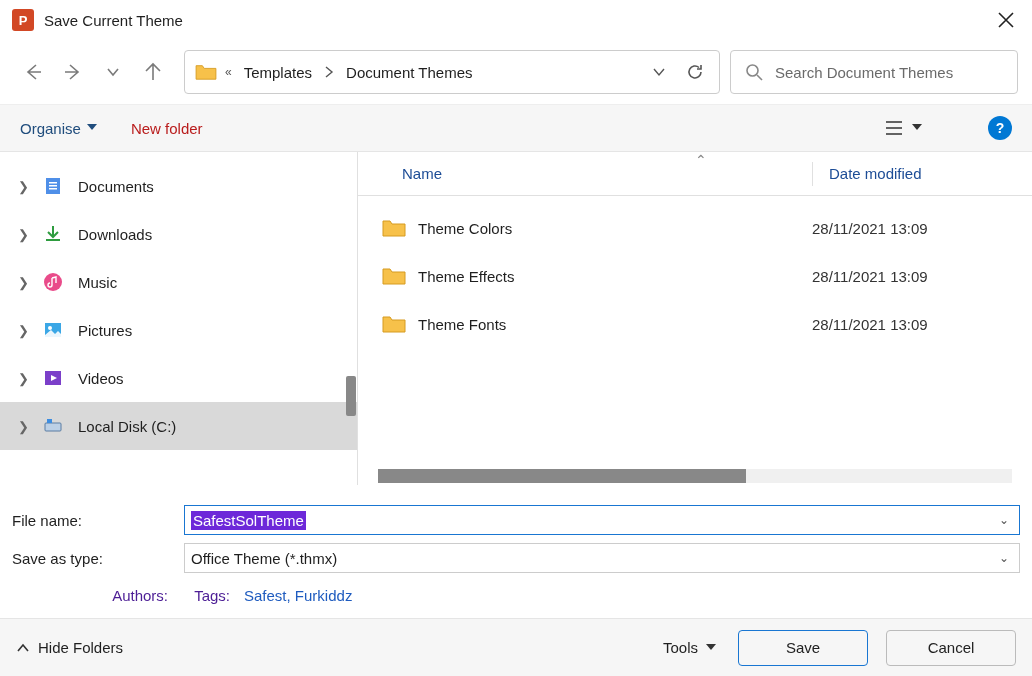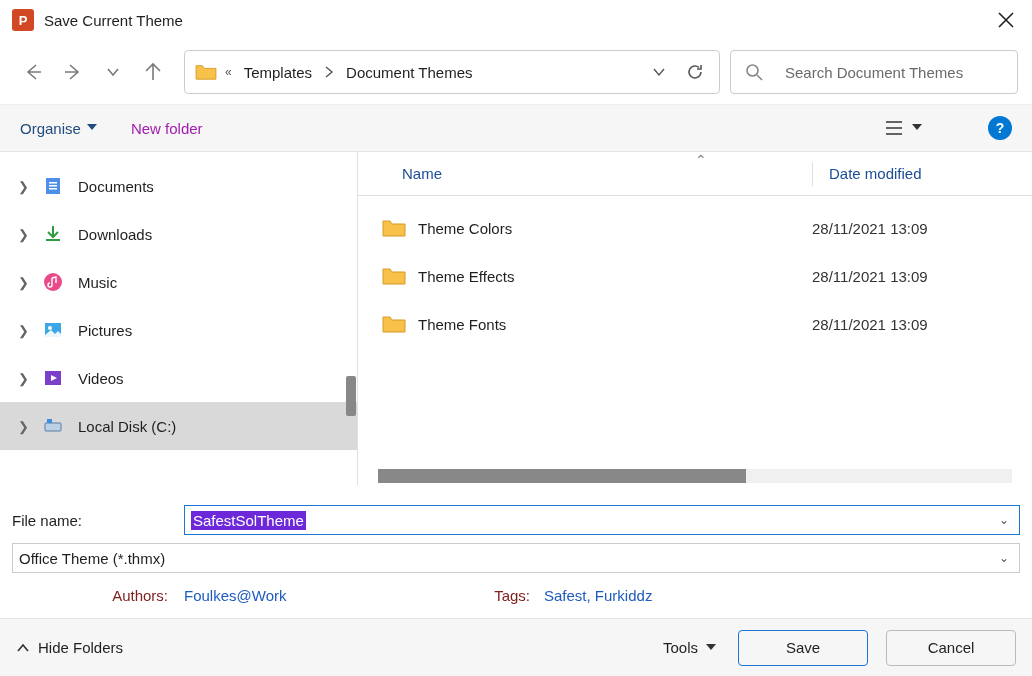--- a/index.html
+++ b/index.html
@@ -15,26 +15,26 @@
     
     .navbar { height: 64px; display:flex; align-items:center; padding: 0 14px; gap: 10px; }
     .nav-arrows { display:flex; align-items:center; gap: 18px; width: 160px; padding-left: 8px; }
     .nav-arrow { width: 22px; height: 22px; color: #888; display:flex; align-items:center; justify-content:center; cursor:pointer; }
     .breadcrumb-bar { flex: 1; height: 44px; border: 1px solid #ccc; border-radius: 4px; display:flex; align-items:center; padding: 0 10px; gap: 8px; }
     .folder-icon-small { width: 22px; height: 18px; }
     .breadcrumb-seg { color: #1f1f1f; padding: 4px 4px; }
     .breadcrumb-chev { color: #555; font-size: 12px; }
     .breadcrumb-filler { flex: 1; }
     .breadcrumb-ctrl { width: 28px; height: 28px; display:flex; align-items:center; justify-content:center; color: #555; cursor:pointer; }
-    .searchbox { width: 288px; height: 44px; border: 1px solid #ccc; border-radius: 4px; display:flex; align-items:center; padding: 0 14px; gap: 22px; color: #6a6a6a; }
+    .searchbox { width: 288px; height: 44px; border: 1px solid #ccc; border-radius: 4px; display:flex; align-items:center; padding: 0 14px; gap: 12px; color: #6a6a6a; }
 
     
     .toolbar { height: 48px; background: #f6f6f6; border-top: 1px solid #eee; border-bottom: 1px solid #e5e5e5; display:flex; align-items:center; padding: 0 20px; gap: 34px; }
     .toolbar .organise { color: #204d7d; display:flex; align-items:center; gap:6px; cursor:pointer; }
-    .toolbar .newfolder { color: #a21caf; cursor:pointer; }
+    .toolbar .newfolder { color: #b91c1c; cursor:pointer; }
     .toolbar-filler { flex: 1; }
     .view-btn { color: #333; display:flex; align-items:center; gap:6px; cursor:pointer; padding-right: 6px; }
     .help-btn { width: 24px; height: 24px; border-radius: 50%; background: #0078d4; color:#fff; display:flex; align-items:center; justify-content:center; font-size:14px; font-weight:bold; cursor:pointer; margin-left: 26px; }
 
     
     .body { flex: 1; display:flex; overflow:hidden; }
     .sidebar { width: 358px; border-right: 1px solid #e0e0e0; padding-top: 10px; background:#fff; position:relative; }
     .tree-item { height: 48px; display:flex; align-items:center; padding-left: 18px; gap: 14px; cursor:pointer; }
     .tree-item.selected { background: #d9d9d9; }
     .tree-caret { width: 10px; color: #666; font-size: 13px; }
@@ -58,21 +58,21 @@
     
     .form-area { background:#fff; padding: 16px 12px 10px 12px; }
     .form-row { display:flex; align-items:center; height: 38px; }
     .form-label { width: 172px; text-align:left; padding-right: 12px; font-size: 15px; }
     .form-field { flex:1; height: 30px; border: 1px solid #999; display:flex; align-items:center; padding: 0 6px; position:relative; }
     .form-field.fname { border-color: #1976d2; }
     .form-field .value.selected { background:#6d28d9; color:#fff; padding: 1px 2px; }
     .field-caret { position:absolute; right: 10px; color:#555; font-size:12px; }
     .form-field.stype { border-color: #ccc; }
     .meta-row { display:flex; align-items:center; padding: 10px 0 4px 0; }
-    .meta-label { color:#7f1d1d; padding-right: 16px; }
+    .meta-label { color:#4c1d95; padding-right: 16px; }
     .meta-value { color:#1e5bbf; }
     .meta-col1 { width: 172px; text-align:right; }
     .meta-col2 { width: 300px; }
     .meta-col3 { width: 60px; text-align:right; padding-right: 14px; }
 
     
     .footer { height: 58px; background:#f6f6f6; border-top:1px solid #e5e5e5; display:flex; align-items:center; padding: 0 16px; }
     .hide-folders { display:flex; align-items:center; gap: 8px; cursor:pointer; }
     .footer-filler { flex:1; }
     .tools { display:flex; align-items:center; gap:8px; margin-right: 22px; cursor:pointer; }
@@ -284,28 +284,28 @@
 
   <div class="form-area">
     <div class="form-row">
       <div class="form-label">File name:</div>
       <div class="form-field fname">
         <span class="value selected">SafestSolTheme</span>
         <span class="field-caret">⌄</span>
       </div>
     </div>
     <div class="form-row">
+      <div class="form-label">Save as type:</div>
       <div class="form-field stype">
         <span>Office Theme (*.thmx)</span>
         <span class="field-caret">⌄</span>
       </div>
     </div>
     <div class="meta-row">
       <div class="meta-label meta-col1">Authors:</div>
-      <div class="meta-value meta-col2">Foulkes@Work</div>
       <div class="meta-label meta-col3">Tags:</div>
       <div class="meta-value">Safest, Furkiddz</div>
     </div>
   </div>
 
   <div class="footer">
     <div class="hide-folders">
       <svg width="14" height="14" viewBox="0 0 14 14">
           <path d="M2 10 L7 4 L12 10" stroke="#333" stroke-width="1.6" fill="none"></path>
         </svg>

